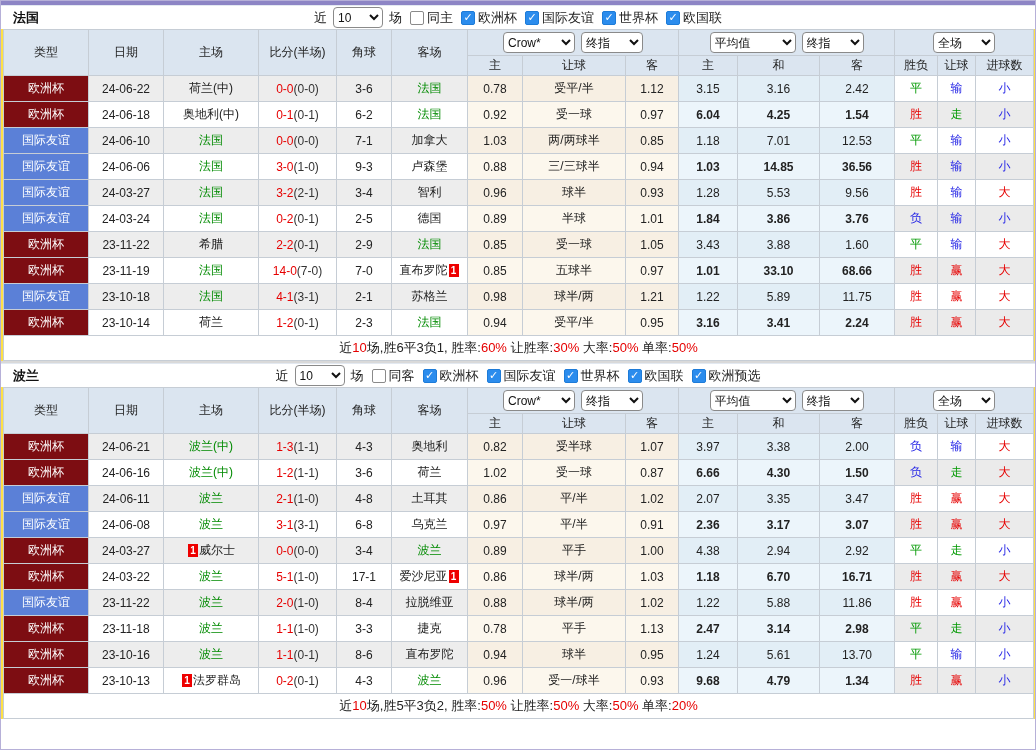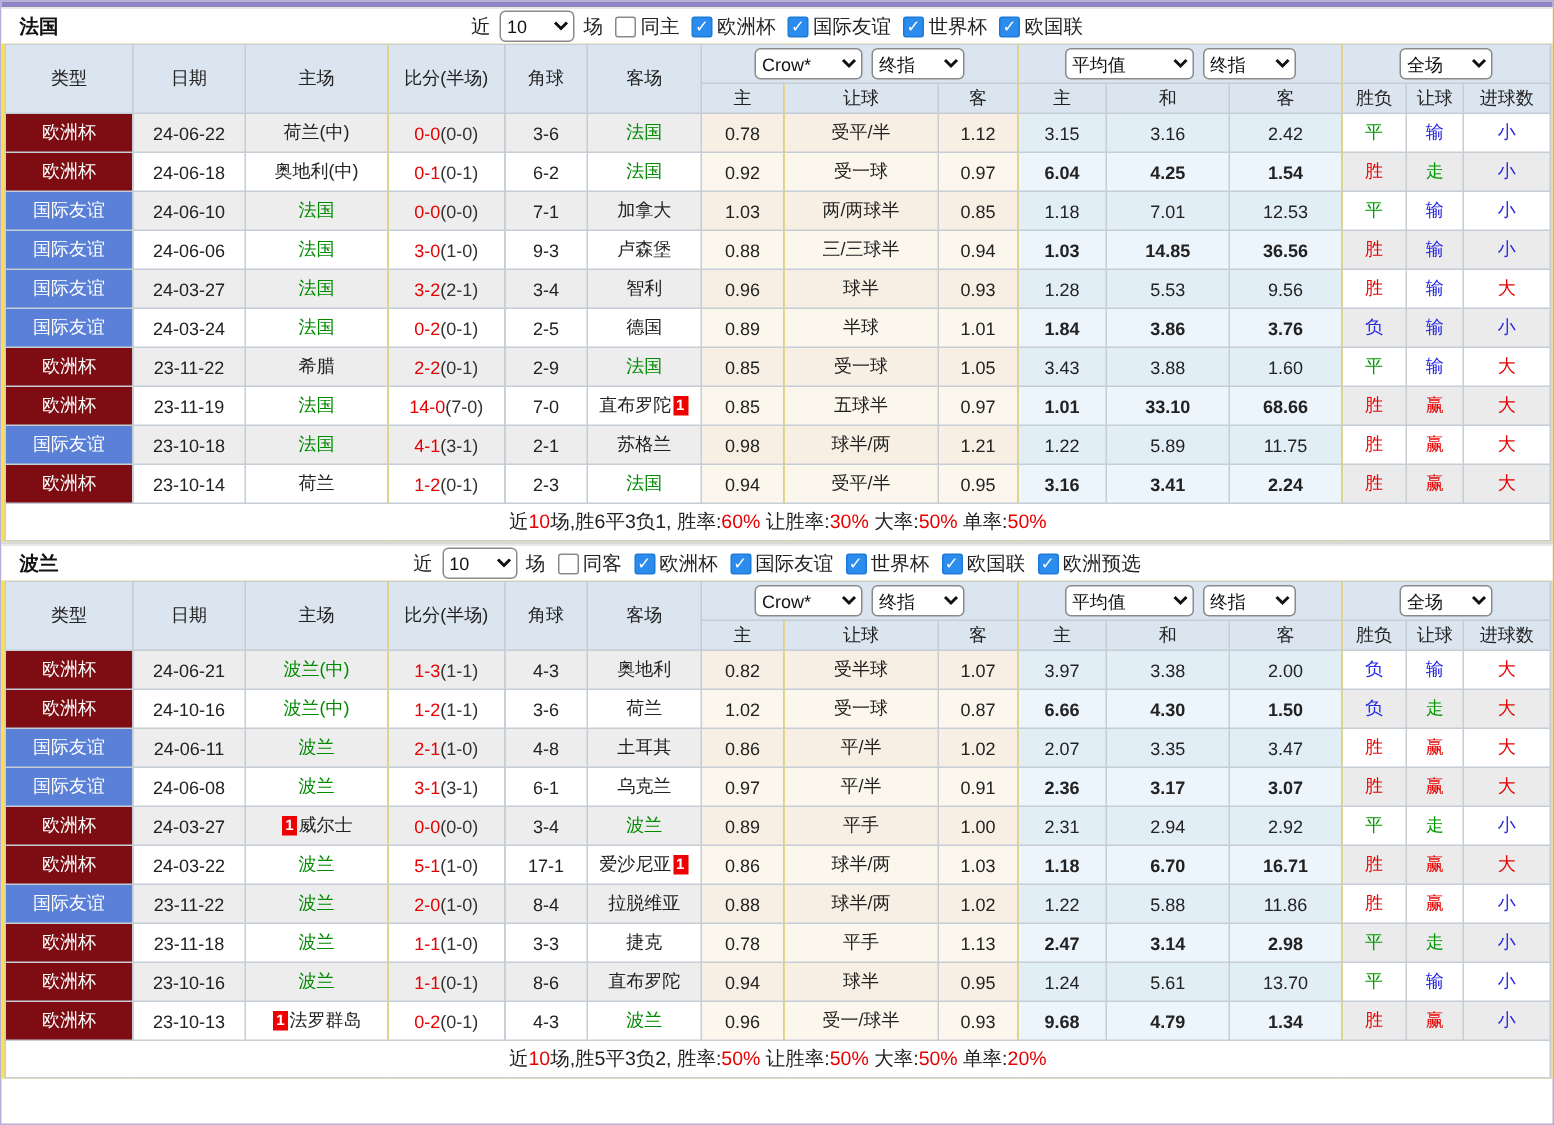--- a/index.html
+++ b/index.html
@@ -384,21 +384,21 @@
               <td class="oddscol">1.07</td>
               <td class="avgcol">3.97</td>
               <td class="avgcol">3.38</td>
               <td class="avgcol">2.00</td>
               <td class="rescol" style="color: rgb(38, 38, 230);">负</td>
               <td class="rescol" style="color: rgb(38, 38, 230);">输</td>
               <td class="rescol" style="color: rgb(230, 0, 0);">大</td>
             </tr>
             <tr class="even">
               <td class="type" style="background: rgb(125, 13, 18);">欧洲杯</td>
-              <td class="date">24-10-16</td>
+              <td class="date">24-06-16</td>
               <td class="teamcell"><span class="green">波兰(中)</span></td>
               <td class="scorecell"><span class="score">1-2</span><span class="half">(1-1)</span></td>
               <td class="corner">3-6</td>
               <td class="teamcell"><span class="">荷兰</span></td>
               <td class="oddscol">1.02</td>
               <td class="oddscol">受一球</td>
               <td class="oddscol">0.87</td>
               <td class="avgcol">6.66</td>
               <td class="avgcol">4.30</td>
               <td class="avgcol">1.50</td>
@@ -421,21 +421,21 @@
               <td class="avgcol">3.47</td>
               <td class="rescol" style="color: rgb(230, 0, 0);">胜</td>
               <td class="rescol" style="color: rgb(230, 0, 0);">赢</td>
               <td class="rescol" style="color: rgb(230, 0, 0);">大</td>
             </tr>
             <tr class="even">
               <td class="type" style="background: rgb(91, 128, 215);">国际友谊</td>
               <td class="date">24-06-08</td>
               <td class="teamcell"><span class="green">波兰</span></td>
               <td class="scorecell"><span class="score">3-1</span><span class="half">(3-1)</span></td>
-              <td class="corner">6-1</td>
+              <td class="corner">6-8</td>
               <td class="teamcell"><span class="">乌克兰</span></td>
               <td class="oddscol">0.97</td>
               <td class="oddscol">平/半</td>
               <td class="oddscol">0.91</td>
               <td class="avgcol">2.36</td>
               <td class="avgcol">3.17</td>
               <td class="avgcol">3.07</td>
               <td class="rescol" style="color: rgb(230, 0, 0);">胜</td>
               <td class="rescol" style="color: rgb(230, 0, 0);">赢</td>
               <td class="rescol" style="color: rgb(230, 0, 0);">大</td>
@@ -443,21 +443,21 @@
             <tr class="odd">
               <td class="type" style="background: rgb(125, 13, 18);">欧洲杯</td>
               <td class="date">24-03-27</td>
               <td class="teamcell"><span class="rc">1</span><span class="">威尔士</span></td>
               <td class="scorecell"><span class="score">0-0</span><span class="half">(0-0)</span></td>
               <td class="corner">3-4</td>
               <td class="teamcell"><span class="green">波兰</span></td>
               <td class="oddscol">0.89</td>
               <td class="oddscol">平手</td>
               <td class="oddscol">1.00</td>
-              <td class="avgcol">2.31</td>
+              <td class="avgcol">4.38</td>
               <td class="avgcol">2.94</td>
               <td class="avgcol">2.92</td>
               <td class="rescol" style="color: rgb(0, 153, 0);">平</td>
               <td class="rescol" style="color: rgb(0, 153, 0);">走</td>
               <td class="rescol" style="color: rgb(38, 38, 230);">小</td>
             </tr>
             <tr class="even">
               <td class="type" style="background: rgb(125, 13, 18);">欧洲杯</td>
               <td class="date">24-03-22</td>
               <td class="teamcell"><span class="green">波兰</span></td>

